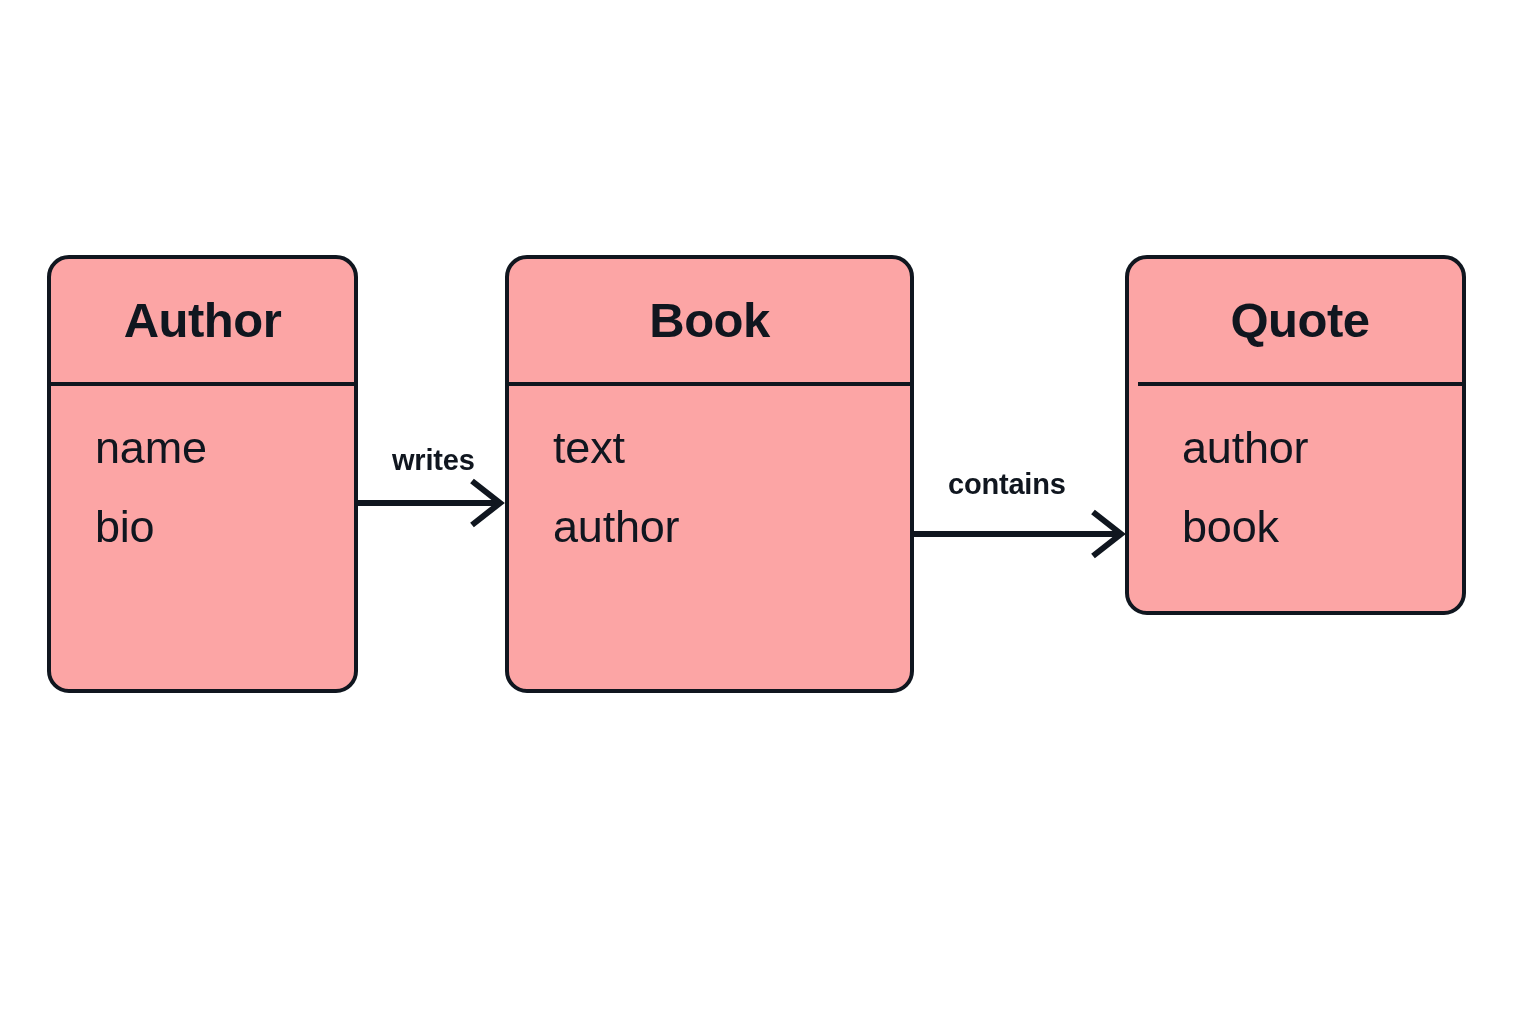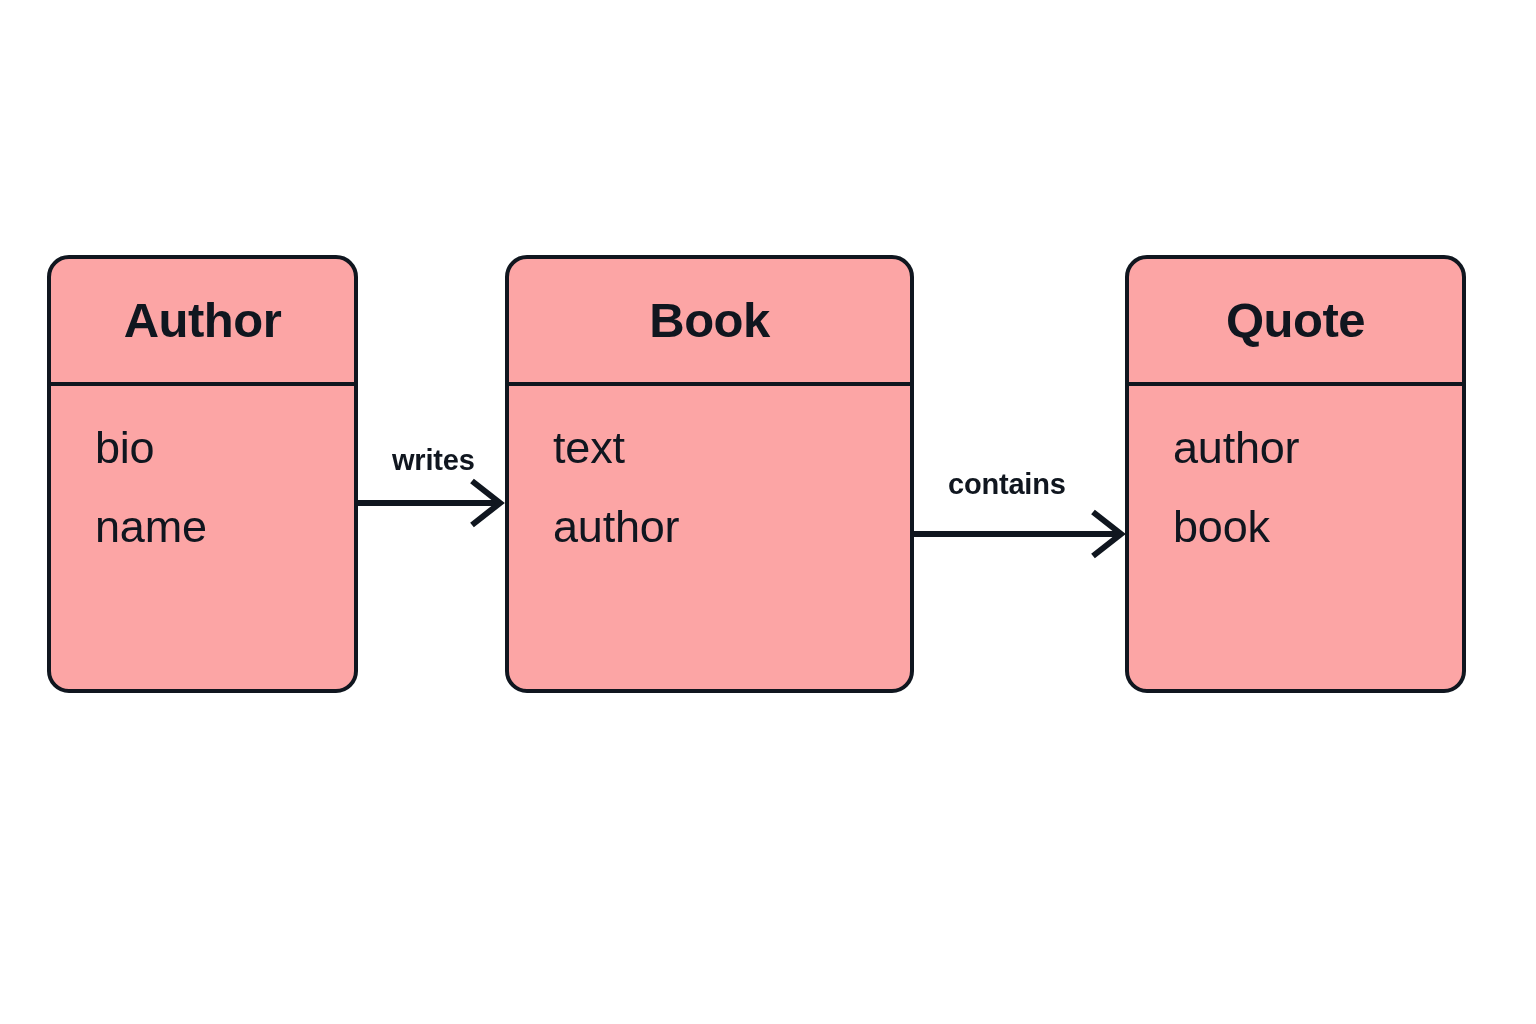--- a/index.html
+++ b/index.html
@@ -60,21 +60,21 @@
     color: #10161f;
     line-height: 79px;
     height: 79px;
     letter-spacing: -0.2px;
     white-space: nowrap;
   }
 
   
   #entity-author { left: 47px;   top: 255px; width: 311px; height: 438px; }
   #entity-book   { left: 505px;  top: 255px; width: 409px; height: 438px; }
-  #entity-quote  { left: 1125px; top: 255px; width: 341px; height: 438px; }
+  #entity-quote  { left: 1125px; top: 255px; width: 341px; height: 360px; padding-left: 9px; }
 
   
   .connector-svg {
     position: absolute;
     left: 0;
     top: 0;
     width: 1536px;
     height: 1024px;
     pointer-events: none;
     overflow: visible;
@@ -124,22 +124,22 @@
   </svg>
 
   <div class="edge-label" id="edge-label-writes">writes</div>
   <div class="edge-label" id="edge-label-contains">contains</div>
 
   <div class="entity" id="entity-author">
     <div class="entity-header">
       <span class="entity-title">Author</span>
     </div>
     <div class="entity-body">
+      <div class="attribute">name</div>
       <div class="attribute">bio</div>
-      <div class="attribute">name</div>
     </div>
   </div>
 
   <div class="entity" id="entity-book">
     <div class="entity-header">
       <span class="entity-title">Book</span>
     </div>
     <div class="entity-body">
       <div class="attribute">text</div>
       <div class="attribute">author</div>

